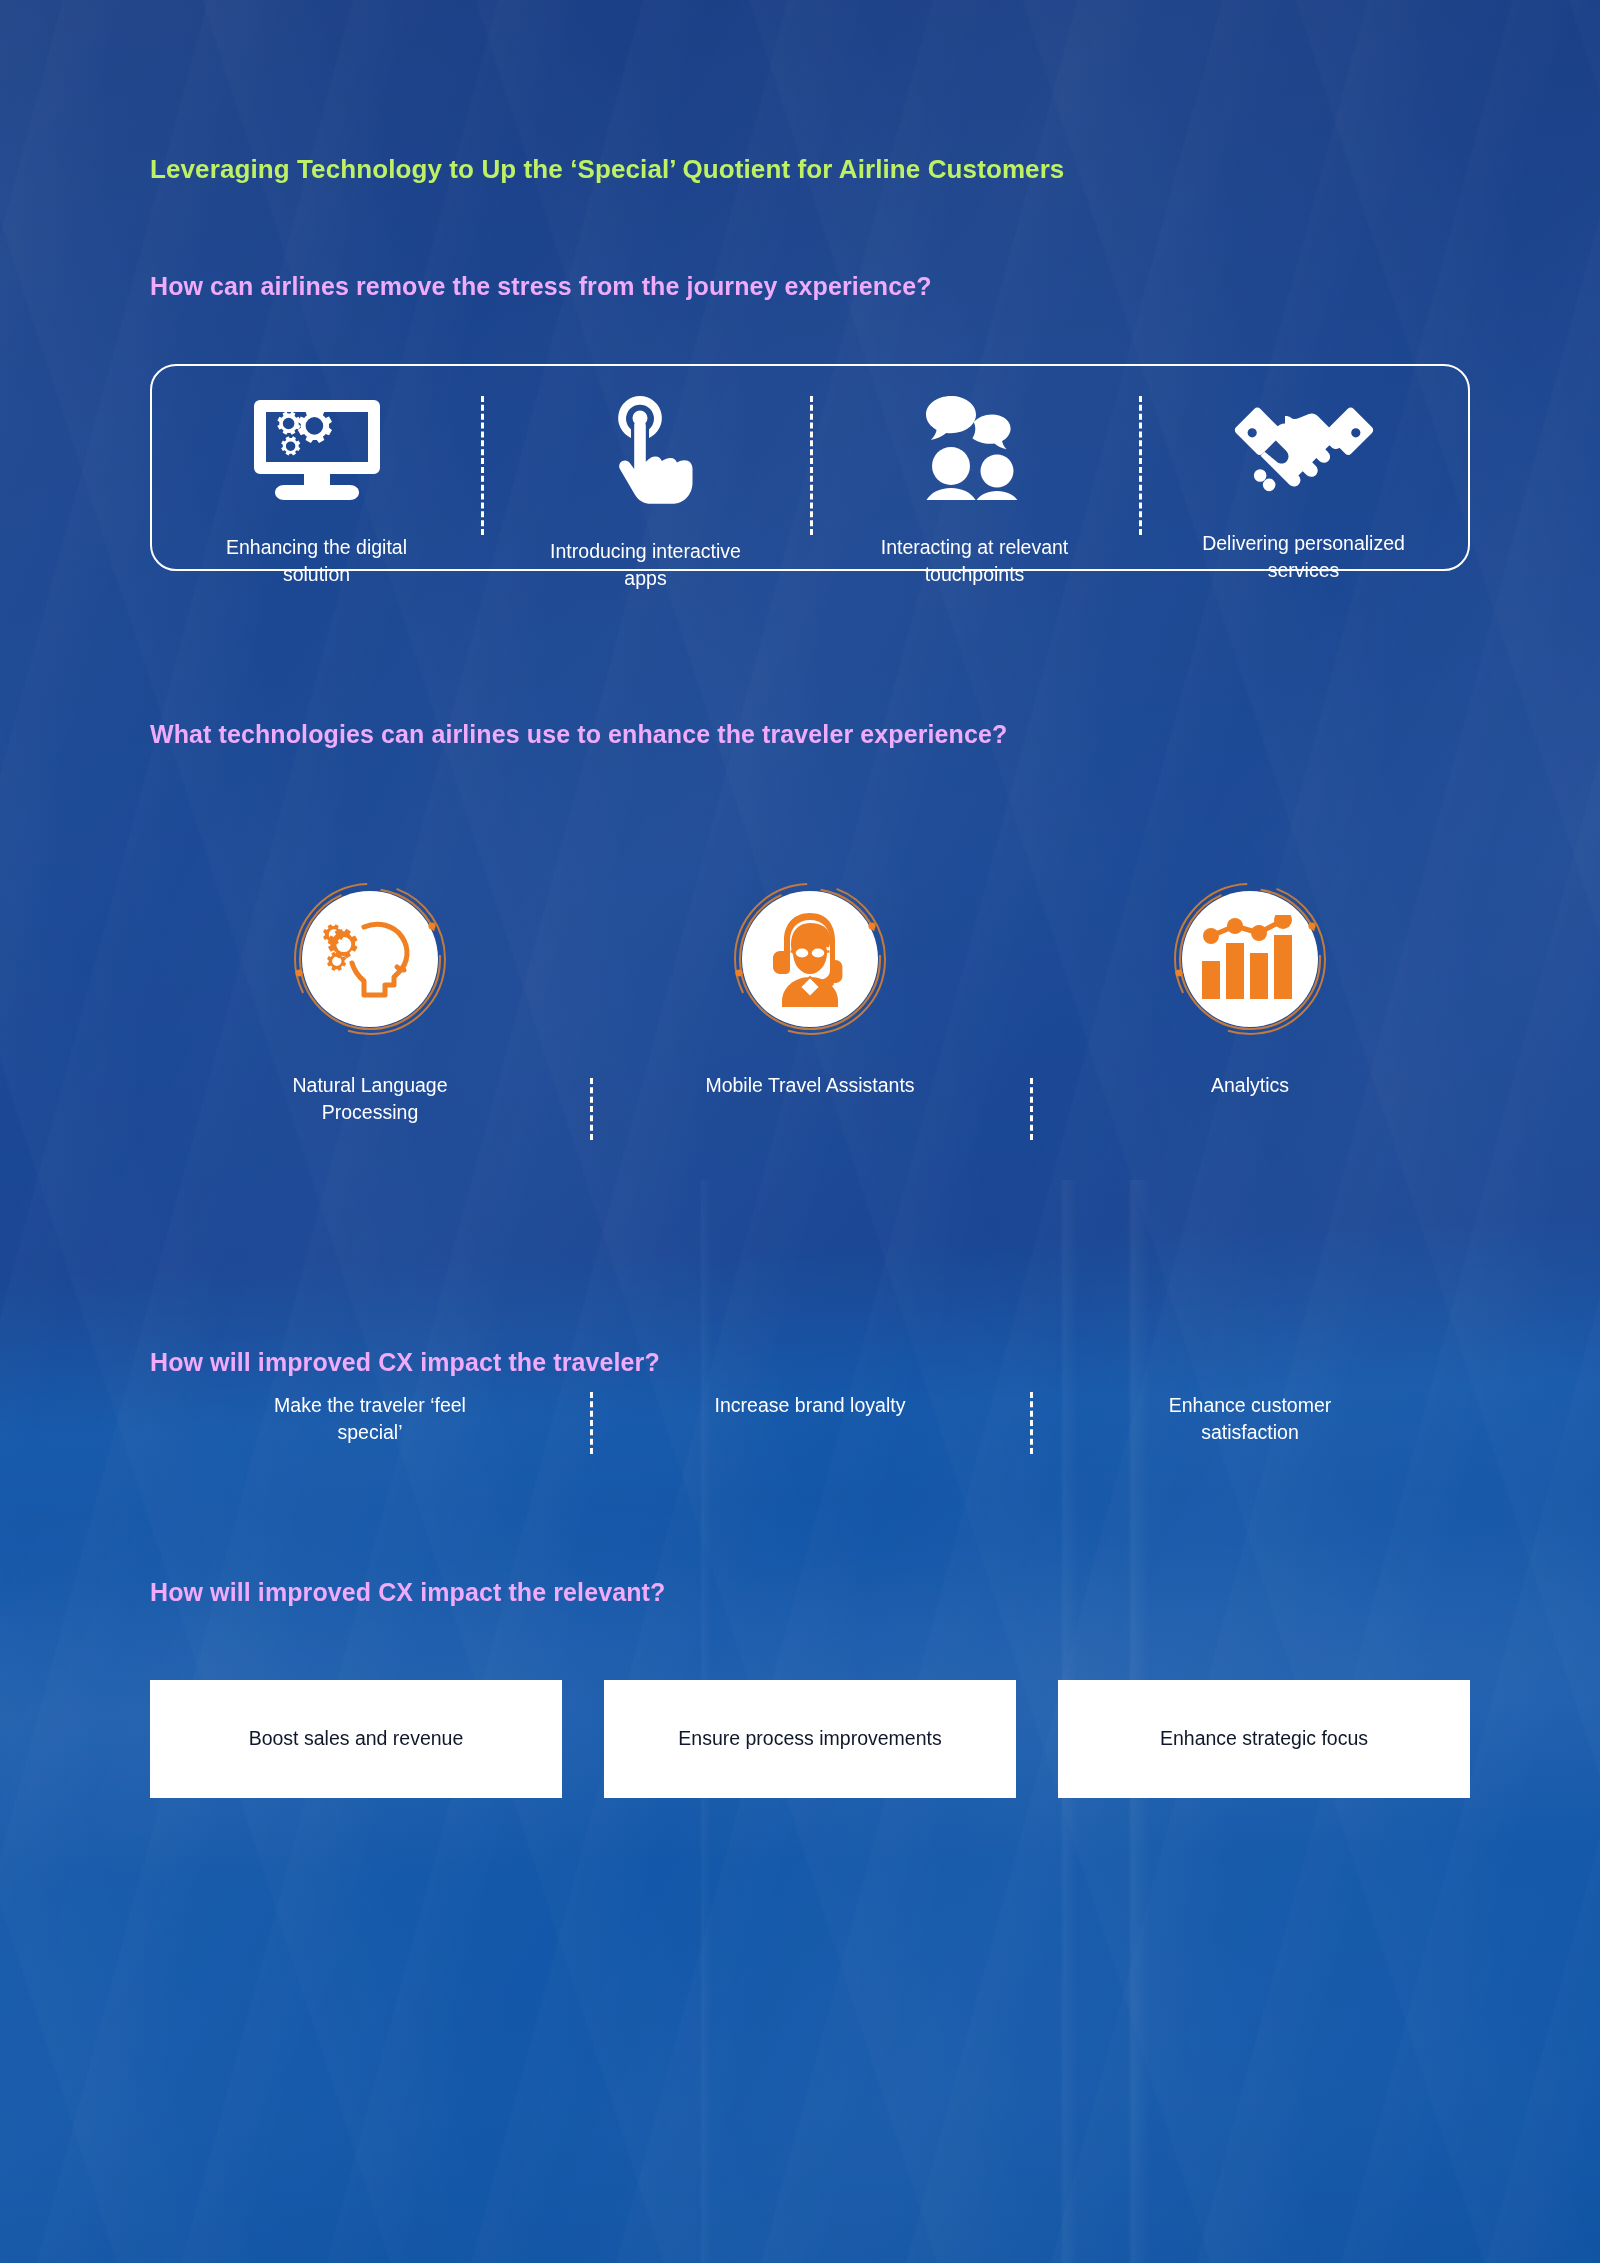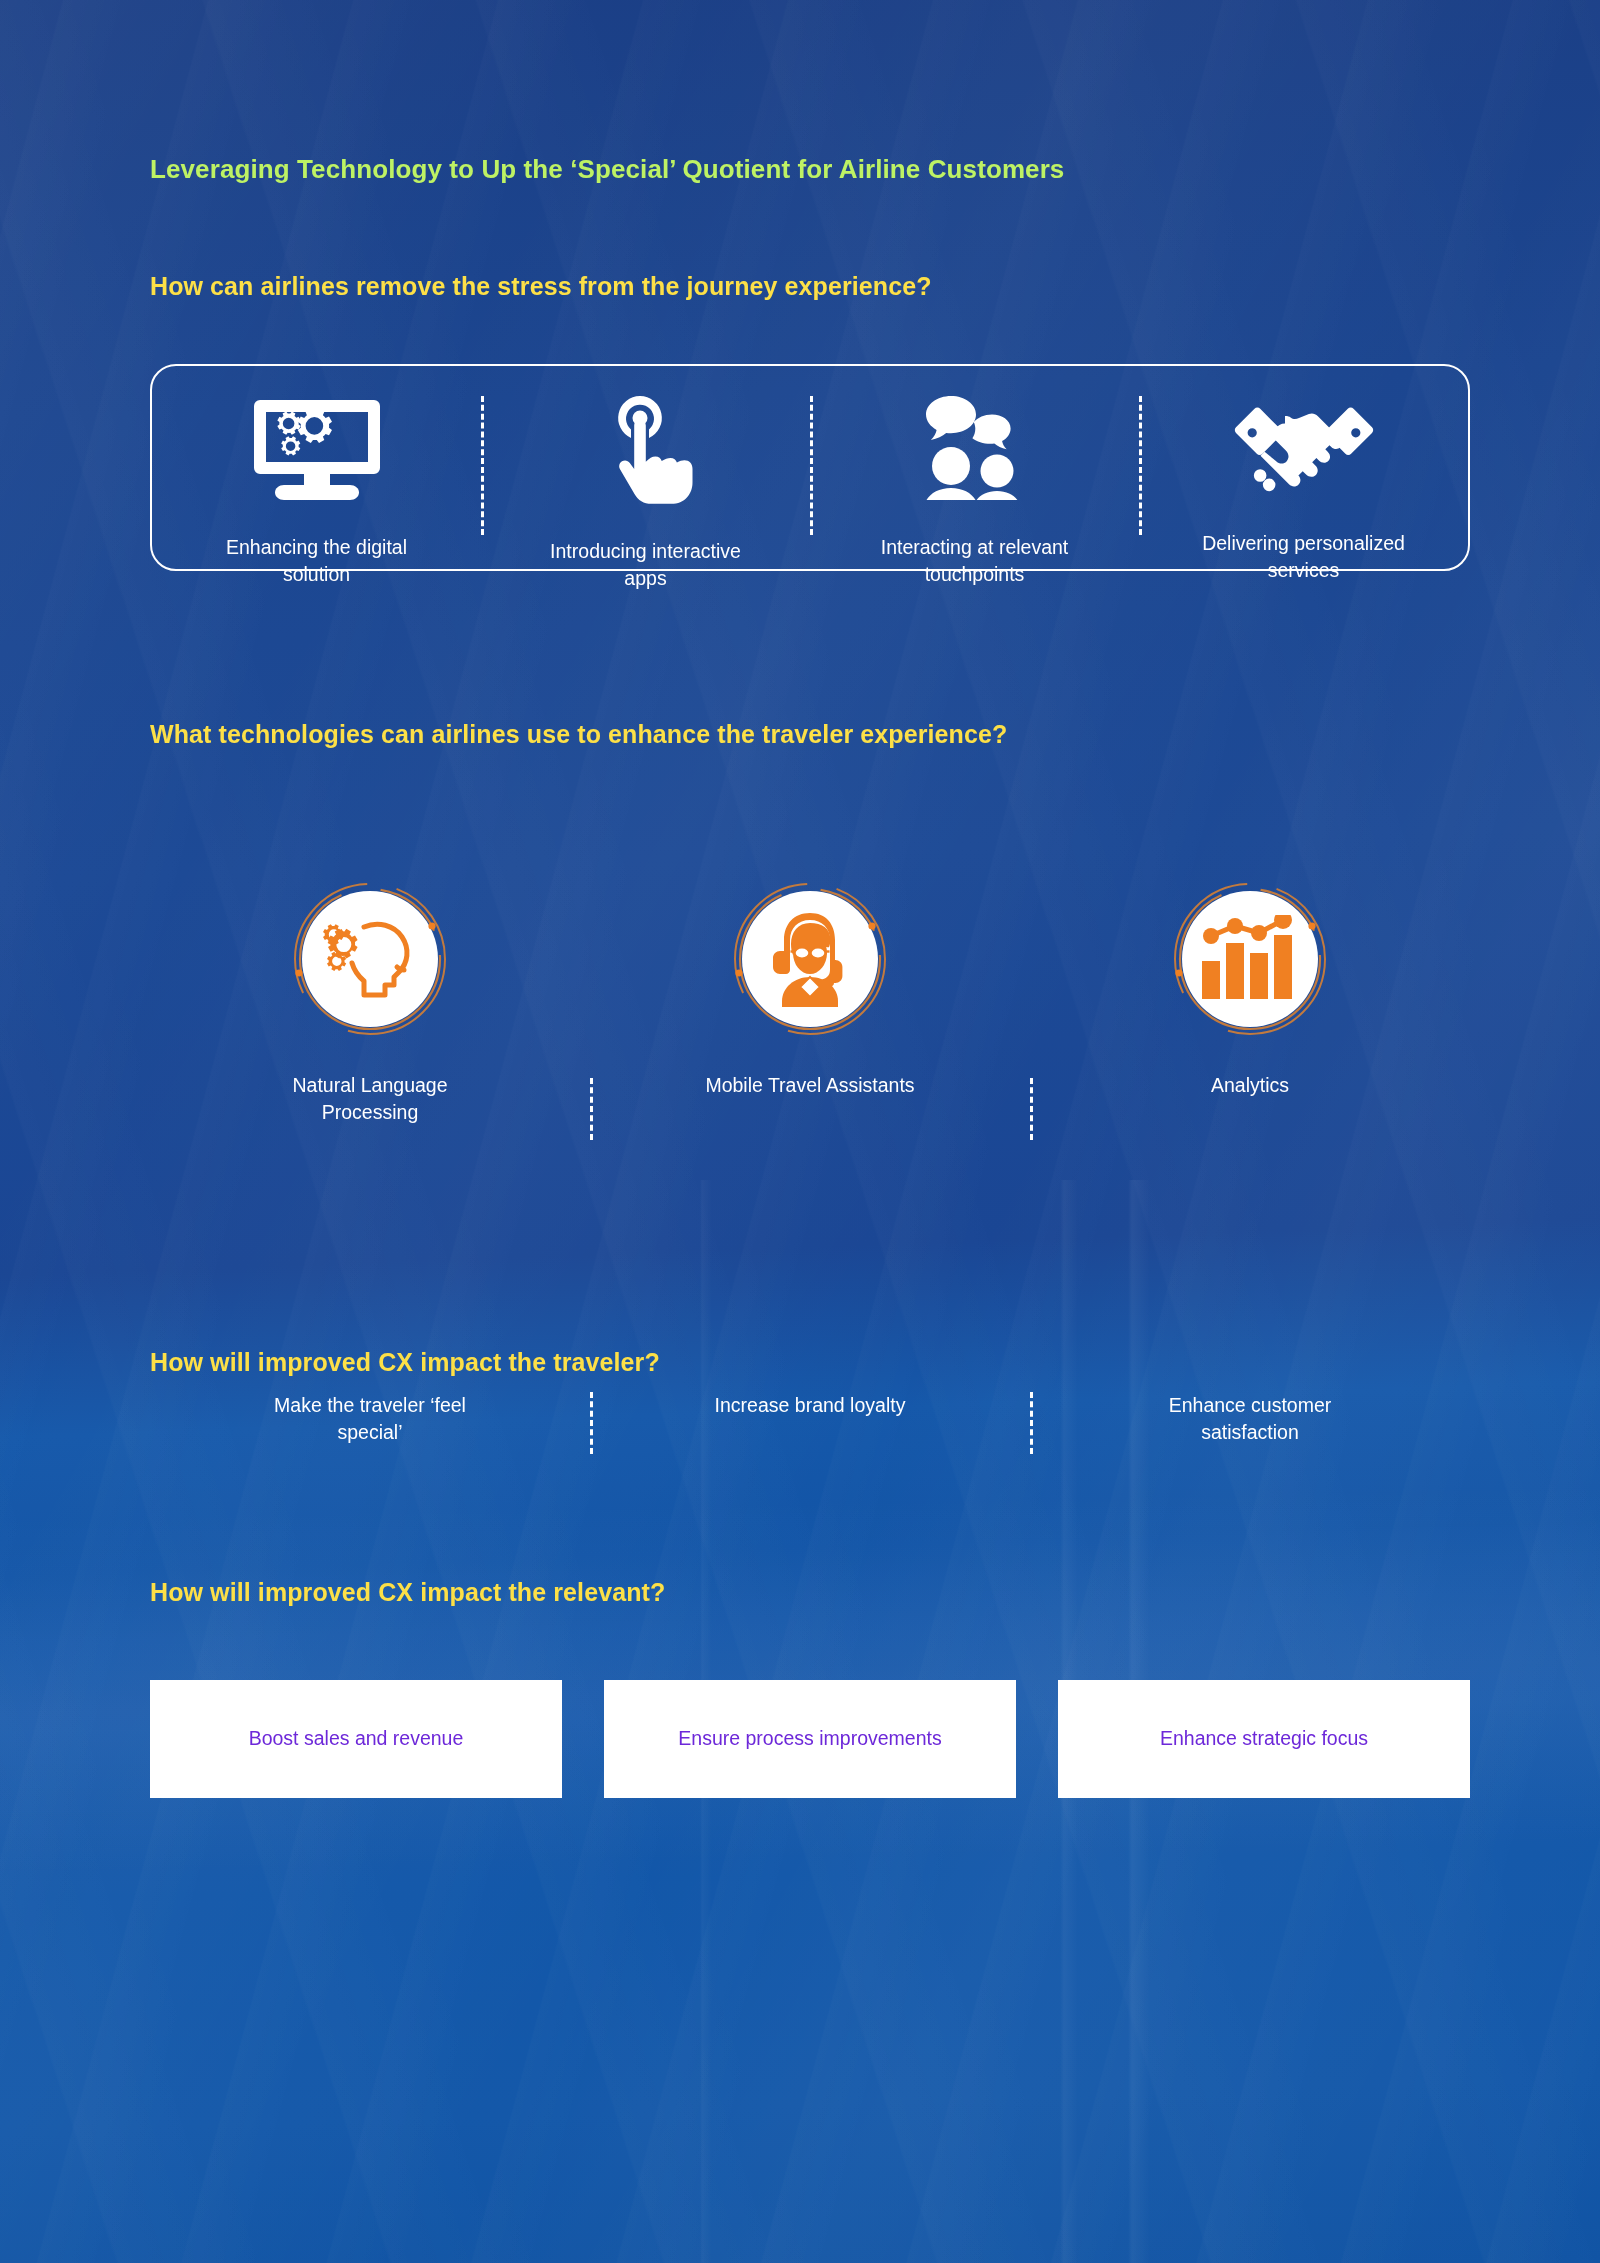--- a/index.html
+++ b/index.html
@@ -115,21 +115,21 @@
   .head-line2 {
     font-size: 26px;
     font-weight: bold;
     color: #bef264;
     letter-spacing: .1px;
     margin-top: 22px;
   }
   .question {
     font-size: 25px;
     font-weight: bold;
-    color: #fde047;
+    color: #f0abfc;
     letter-spacing: .1px;
   }
 
   
   .rowbox {
     border: 2px solid #ffffff;
     border-radius: 26px;
     height: 207px;
     display: flex;
     align-items: stretch;
@@ -250,21 +250,21 @@
     flex: 1 1 0;
     height: 118px;
     background: #ffffff;
     display: flex;
     align-items: center;
     justify-content: center;
     padding: 0 18px;
   }
   .wbox span {
     text-align: center;
-    color: #6d28d9;
+    color: #0f172a;
     font-size: 19.5px;
     line-height: 1.42;
   }
 
   svg { display: block; }
 </style>
 </head>
 <body>
 
 <div class="bg-base"></div>

